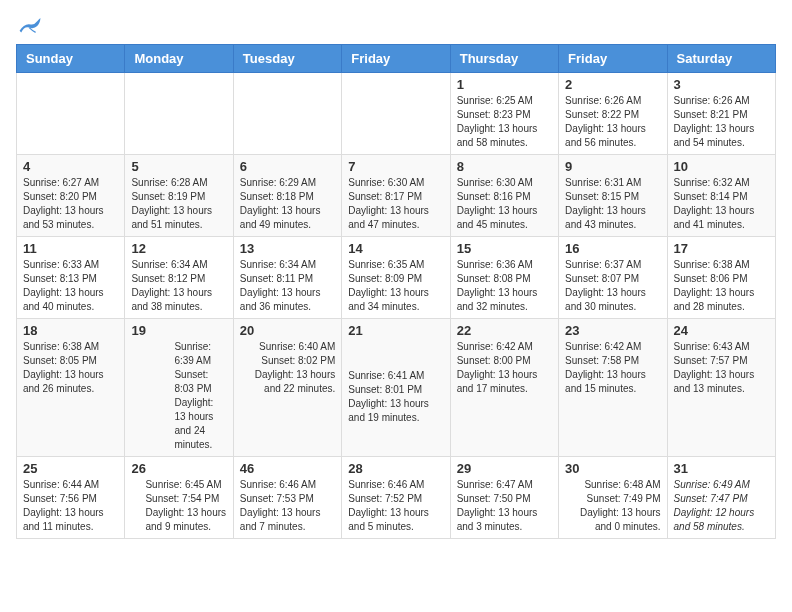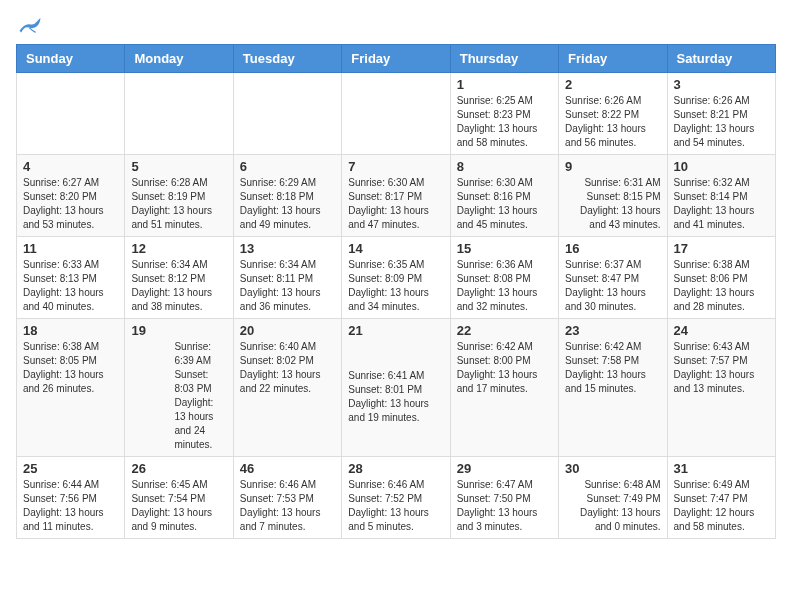--- a/index.html
+++ b/index.html
@@ -186,21 +186,21 @@
         </td>
         <td>
           <div class="day-number">8</div>
           <div class="day-info" style="white-space: pre-line;">Sunrise: 6:30 AM
 Sunset: 8:16 PM
 Daylight: 13 hours
 and 45 minutes.</div>
         </td>
         <td>
           <div class="day-number">9</div>
-          <div class="day-info" style="white-space: pre-line; text-align: right;">Sunrise: 6:31 AM
+          <div class="day-info" style="white-space: pre-line;">Sunrise: 6:31 AM
 Sunset: 8:15 PM
 Daylight: 13 hours
 and 43 minutes.</div>
         </td>
         <td>
           <div class="day-number">10</div>
           <div class="day-info" style="white-space: pre-line;">Sunrise: 6:32 AM
 Sunset: 8:14 PM
 Daylight: 13 hours
 and 41 minutes.</div>
@@ -238,21 +238,21 @@
         <td>
           <div class="day-number">15</div>
           <div class="day-info" style="white-space: pre-line;">Sunrise: 6:36 AM
 Sunset: 8:08 PM
 Daylight: 13 hours
 and 32 minutes.</div>
         </td>
         <td>
           <div class="day-number">16</div>
           <div class="day-info" style="white-space: pre-line;">Sunrise: 6:37 AM
-Sunset: 8:47 PM
+Sunset: 8:07 PM
 Daylight: 13 hours
 and 30 minutes.</div>
         </td>
         <td>
           <div class="day-number">17</div>
           <div class="day-info" style="white-space: pre-line;">Sunrise: 6:38 AM
 Sunset: 8:06 PM
 Daylight: 13 hours
 and 28 minutes.</div>
         </td>
@@ -267,21 +267,21 @@
         </td>
         <td>
           <div class="day-number">19</div>
           <div class="day-info" style="white-space: pre-line; margin-left: 43px;">Sunrise: 6:39 AM
 Sunset: 8:03 PM
 Daylight: 13 hours
 and 24 minutes.</div>
         </td>
         <td>
           <div class="day-number">20</div>
-          <div class="day-info" style="white-space: pre-line;">Sunrise: 6:40 AM
+          <div class="day-info" style="white-space: pre-line; text-align: right;">Sunrise: 6:40 AM
 Sunset: 8:02 PM
 Daylight: 13 hours
 and 22 minutes.</div>
         </td>
         <td>
           <div class="day-number">21</div>
           <div class="day-info" style="white-space: pre-line; margin-top: 31px;">Sunrise: 6:41 AM
 Sunset: 8:01 PM
 Daylight: 13 hours
 and 19 minutes.</div>
@@ -311,21 +311,21 @@
       <tr>
         <td>
           <div class="day-number">25</div>
           <div class="day-info" style="white-space: pre-line;">Sunrise: 6:44 AM
 Sunset: 7:56 PM
 Daylight: 13 hours
 and 11 minutes.</div>
         </td>
         <td>
           <div class="day-number">26</div>
-          <div class="day-info" style="white-space: pre-line;">Sunrise: 6:45 AM
+          <div class="day-info" style="white-space: pre-line; margin-left: 14px;">Sunrise: 6:45 AM
 Sunset: 7:54 PM
 Daylight: 13 hours
 and 9 minutes.</div>
         </td>
         <td>
           <div class="day-number">46</div>
           <div class="day-info" style="white-space: pre-line;">Sunrise: 6:46 AM
 Sunset: 7:53 PM
 Daylight: 13 hours
 and 7 minutes.</div>
@@ -346,20 +346,20 @@
         </td>
         <td>
           <div class="day-number">30</div>
           <div class="day-info" style="white-space: pre-line; text-align: right;">Sunrise: 6:48 AM
 Sunset: 7:49 PM
 Daylight: 13 hours
 and 0 minutes.</div>
         </td>
         <td>
           <div class="day-number">31</div>
-          <div class="day-info" style="white-space: pre-line;">Sunrise: 6:49 AM
+          <div class="day-info" style="white-space: pre-line; font-style: italic;">Sunrise: 6:49 AM
 Sunset: 7:47 PM
 Daylight: 12 hours
 and 58 minutes.</div>
         </td>
       </tr>
     </tbody>
 </table>
 
 </body></html>

